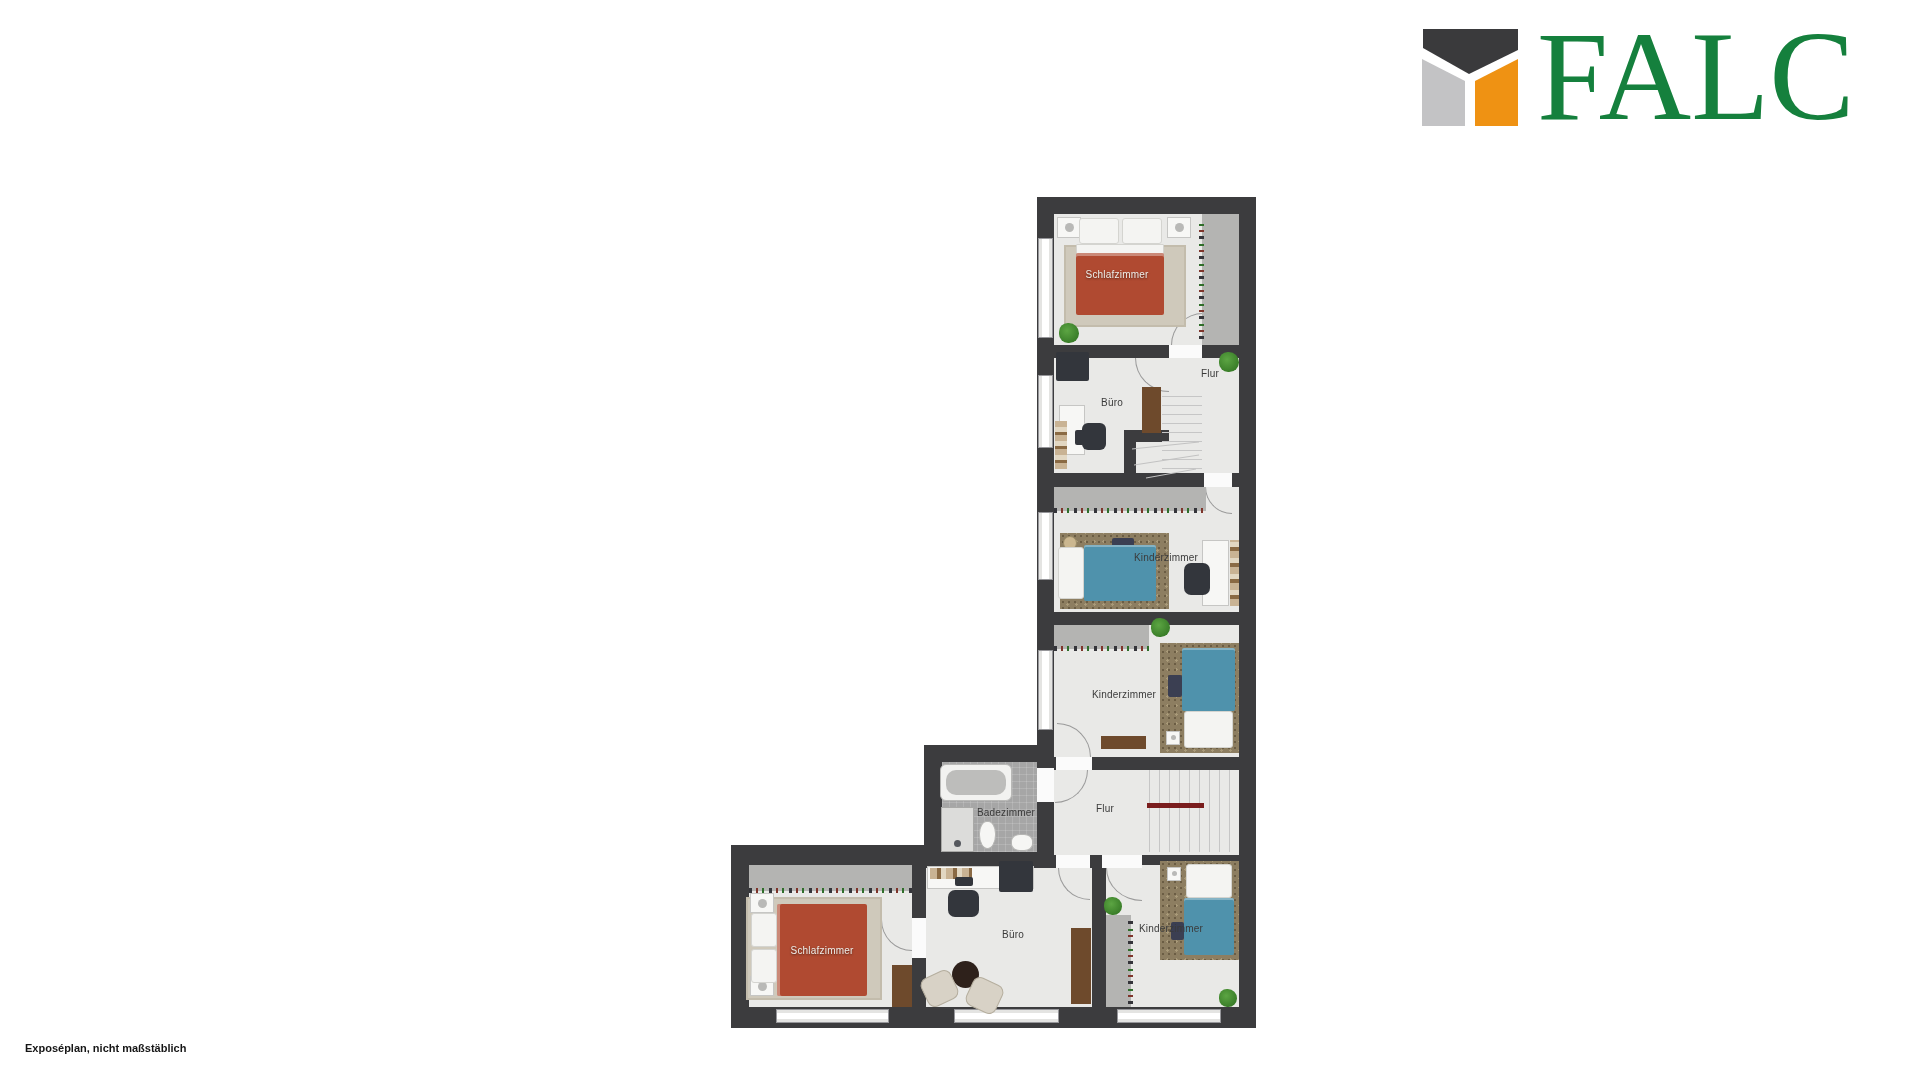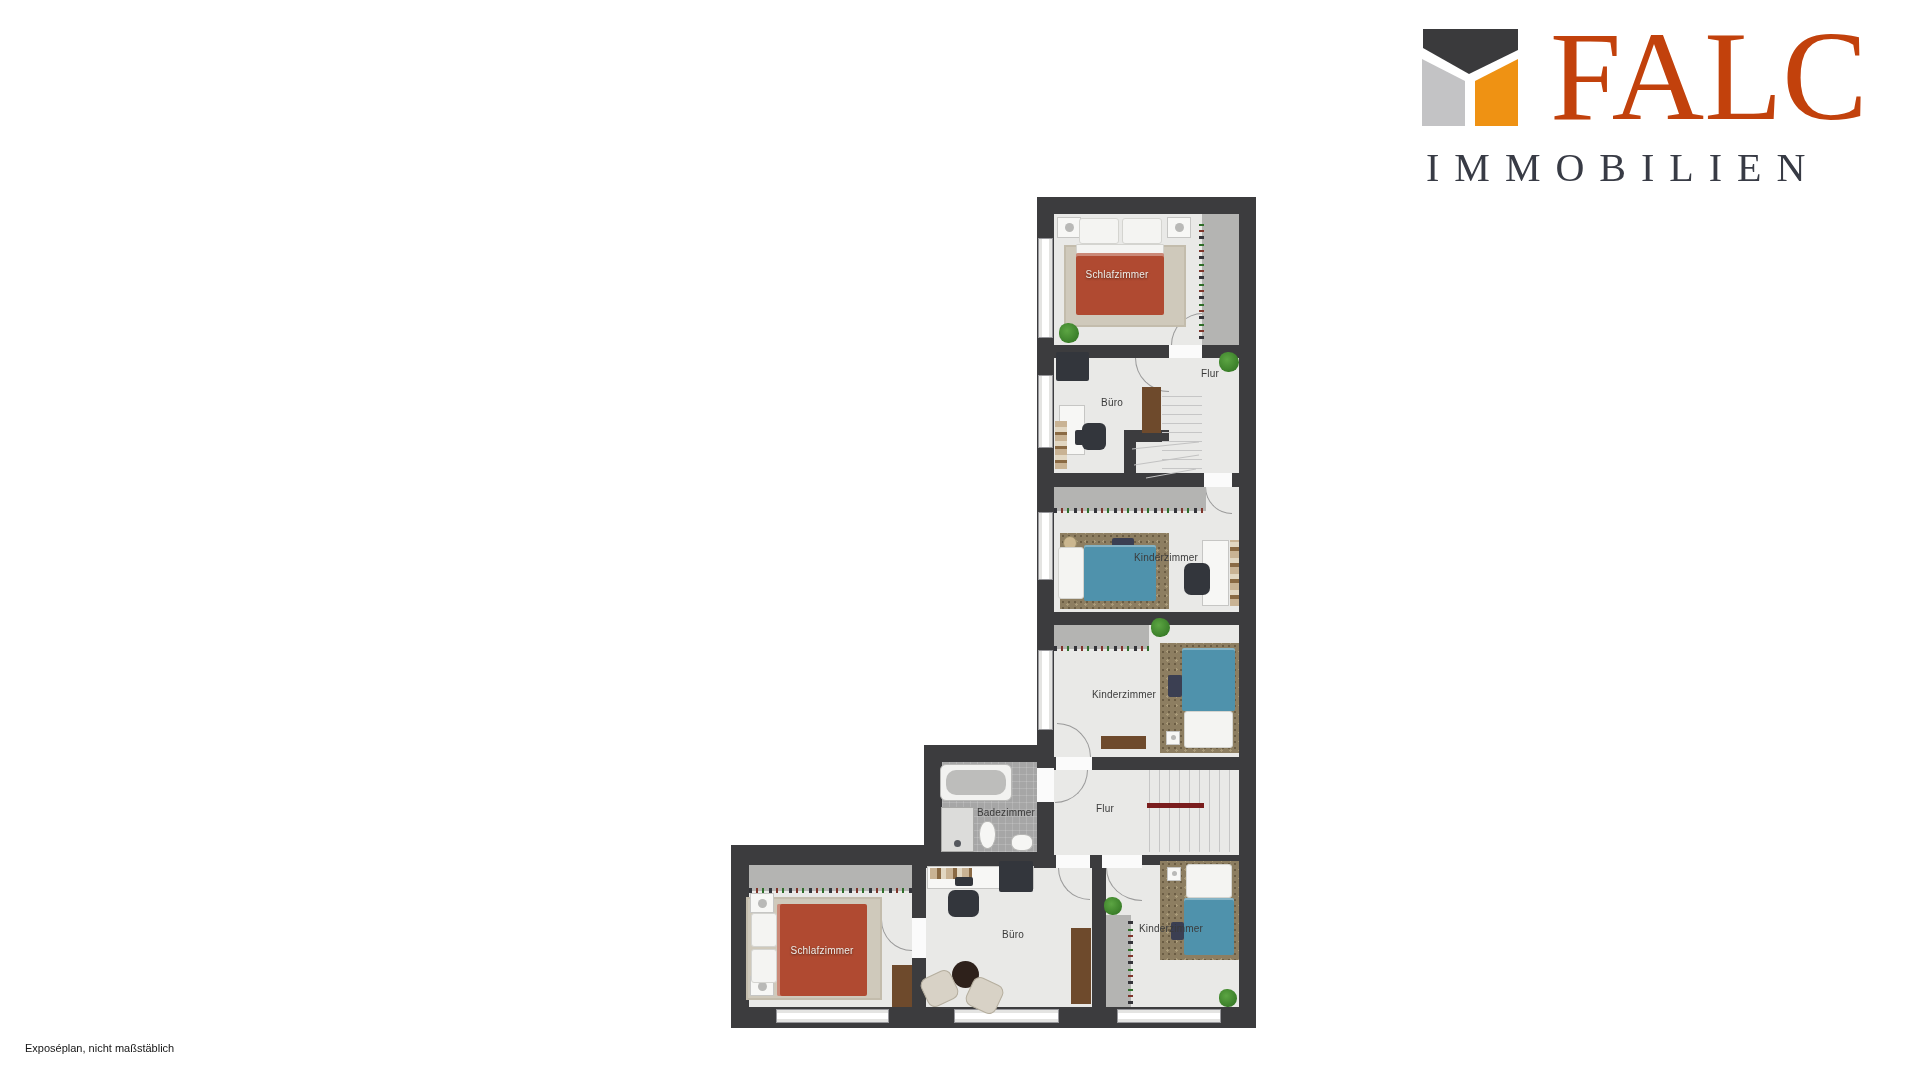--- a/index.html
+++ b/index.html
@@ -39,40 +39,39 @@
   .arc-tr{border-radius:0 100% 0 0;border-top-width:1px;border-right-width:1px}
   .arc-bl{border-radius:0 0 0 100%;border-bottom-width:1px;border-left-width:1px}
   .arc-br{border-radius:0 0 100% 0;border-bottom-width:1px;border-right-width:1px}
   .lbl{position:absolute;transform:translate(-50%,-50%);font-size:10px;color:#3B3B3B;
        white-space:nowrap;letter-spacing:.2px}
   .lbl-light{color:#EFEDE8;text-shadow:0 1px 2px rgba(70,35,25,.85)}
   
   .logo{position:absolute;top:26px;right:28px;width:470px}
   .logo-row{display:flex;align-items:flex-start}
   .logo-falc{font-family:"Liberation Serif",serif;font-size:128px;line-height:100px;
-             color:#c2410c;letter-spacing:0;margin-left:28px;font-weight:normal}
+             color:#15803d;letter-spacing:0;margin-left:15px;font-weight:normal}
   .logo-sub{font-family:"Liberation Serif",serif;font-size:40px;color:#383B45;
             letter-spacing:15px;margin-top:18px;white-space:nowrap;text-align:left;padding-left:4px}
-  .disclaimer{position:absolute;left:25px;top:1042px;font-weight:normal;font-size:11px;color:#151515}
+  .disclaimer{position:absolute;left:25px;top:1042px;font-weight:bold;font-size:11px;color:#151515}
   .plan{position:absolute;left:731px;top:197px;width:525px;height:831px}
   .plan-svg{position:absolute;left:0;top:0;pointer-events:none}
 </style>
 </head>
 <body>
 
 <div class="logo">
   <div class="logo-row">
     <svg width="100" height="100" viewBox="0 0 100 100">
       <polygon points="1,3 96,3 96,24 47,48 1,22" fill="#3A3A3C"></polygon>
       <polygon points="0,33 43,55 43,100 0,100" fill="#C3C3C5"></polygon>
       <polygon points="53,55 96,33 96,100 53,100" fill="#EF9213"></polygon>
     </svg>
     <div class="logo-falc">FALC</div>
   </div>
-  <div class="logo-sub">IMMOBILIEN</div>
 </div>
 
 <div class="plan">
 
   <div class="abs wall" style="left:306px;top:0;width:219px;height:831px"></div>
   <div class="abs wall" style="left:0;top:648px;width:306px;height:183px"></div>
   <div class="abs wall" style="left:193px;top:548px;width:113px;height:117px"></div>
 
   <div class="abs floor" style="left:323px;top:17px;width:185px;height:131px"></div>
   <div class="abs floor" style="left:323px;top:161px;width:185px;height:115px"></div>

